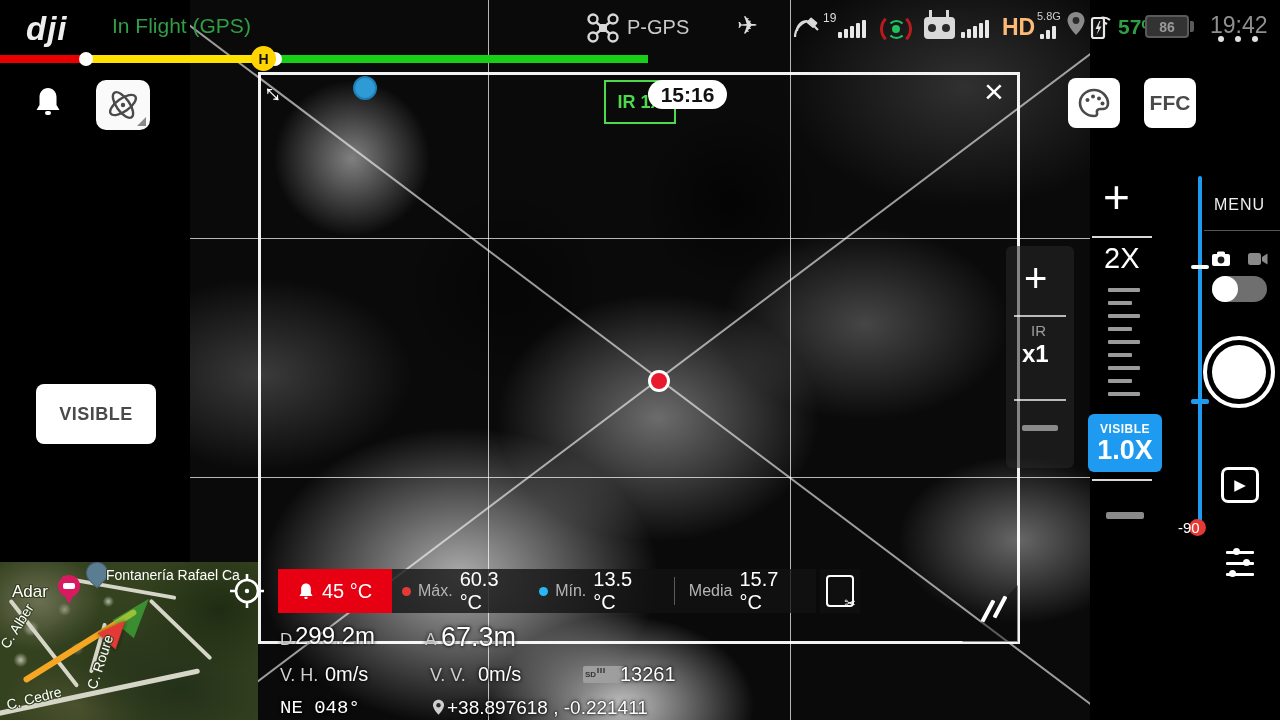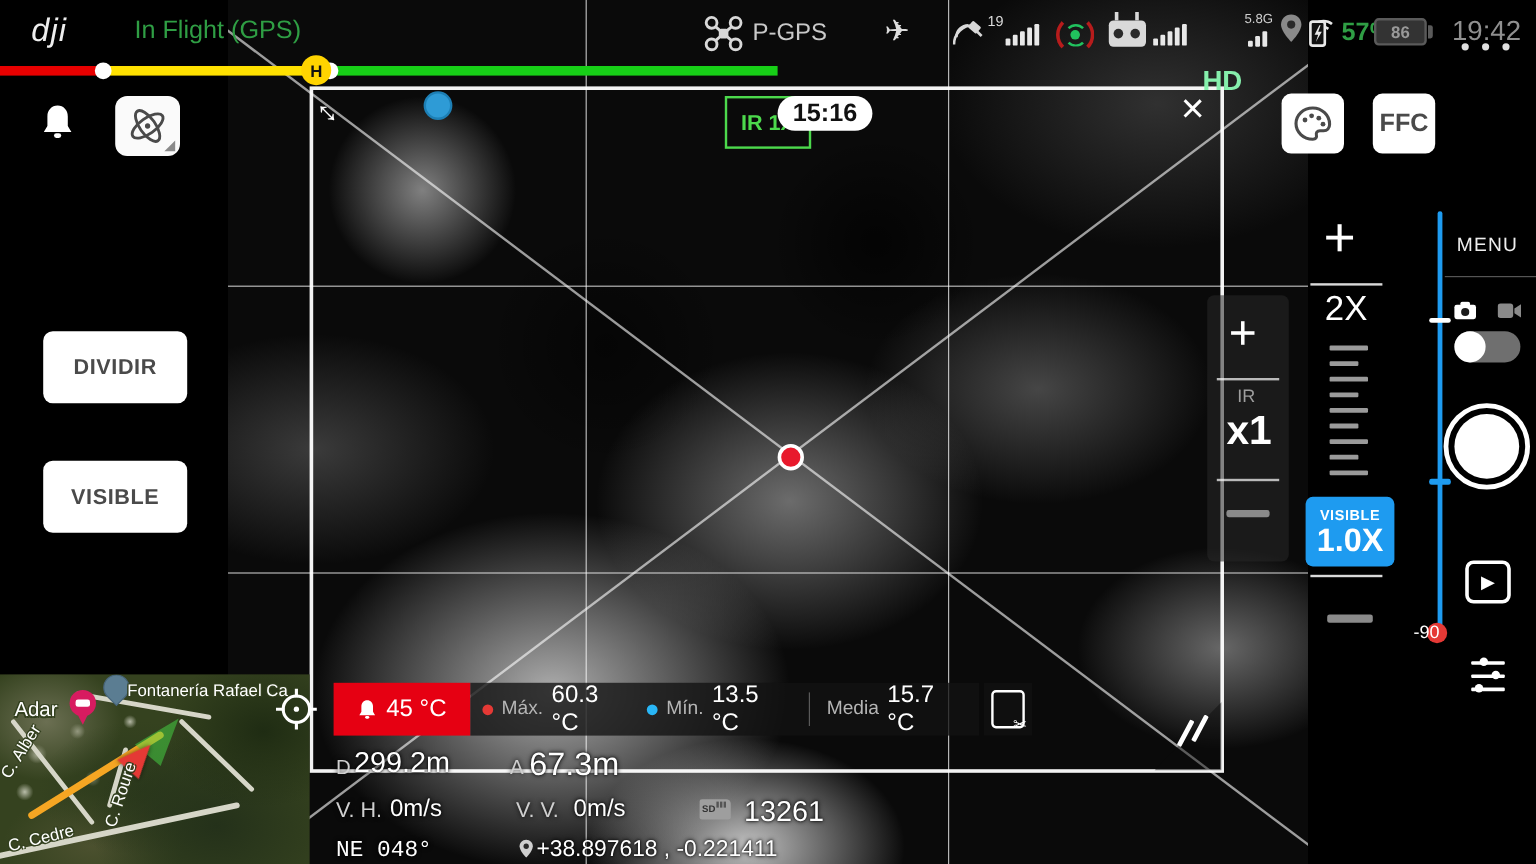--- a/index.html
+++ b/index.html
@@ -32,29 +32,29 @@
   #focus-dot { left:353px; top:76px; width:24px; height:24px; border-radius:50%; background:#2e9bd6; border:2px solid #1d7fb5; }
   #resize-icon { left:262px; top:76px; color:#fff; font-size:27px; transform:rotate(45deg); font-weight:bold; }
   #close-icon { left:984px; top:74px; color:#fff; font-size:34px; font-weight:400; line-height:1; cursor:pointer; }
   #ir-badge { left:604px; top:80px; width:72px; height:44px; border:2px solid var(--ir-green,#4cd94c);
     color:var(--ir-green,#4cd94c); font-size:18px; font-weight:bold; display:flex; align-items:center; justify-content:center; }
   #corner-handle { left:962px; top:585px; width:56px; height:57px; overflow:hidden; }
   #corner-handle .tri { position:absolute; right:0; bottom:0; width:0; height:0; border-bottom:57px solid rgba(10,10,10,.45); border-left:56px solid transparent; }
   #corner-handle .bar { position:absolute; width:4px; height:24px; background:#fff; transform:rotate(28deg); border-radius:1px; }
 
   
-  #dji-logo { left:26px; top:10px; color:#eee; font-size:27px; font-weight:normal; font-style:italic; letter-spacing:1px; }
+  #dji-logo { left:26px; top:10px; color:#eee; font-size:33px; font-weight:bold; font-style:italic; letter-spacing:1px; }
   #status-text { left:112px; top:14px; font-size:21px; color:var(--status-green,#2f9e44); }
   .topgray { color:#c9c9c9; }
   #pgps-label { left:627px; top:16px; font-size:20px; }
   #plane-icon { left:737px; top:11px; font-size:25px; color:#ddd; }
   #sat-count { left:823px; top:11px; font-size:12px; color:#ddd; }
   .bars { display:flex; align-items:flex-end; gap:2px; }
   .bars i { display:block; width:4px; background:#e8e8e8; border-radius:1px; }
-  #hd-label { left:1002px; top:14px; font-size:23px; color:#86efac; font-weight:bold;margin-top:40px; }
+  #hd-label { left:1002px; top:14px; font-size:23px; color:#fdba74; font-weight:bold; }
   #hd-band { left:1037px; top:10px; font-size:11px; color:#cfcfcf; }
   #rc-percent { left:1118px; top:15px; font-size:21px; font-weight:bold; color:var(--status-green,#2f9e44); }
   #battery-pill { left:1145px; top:15px; width:44px; height:23px; border:2px solid #5a5a5a; border-radius:4px;
     background:#333; display:flex; align-items:center; justify-content:center; }
   #battery-pill span { color:#999; font-size:14px; font-weight:bold; }
   #battery-nub { left:1190px; top:21px; width:4px; height:11px; background:#5a5a5a; border-radius:0 2px 2px 0; }
   #clock { left:1210px; top:12px; font-size:23px; color:#8f8f8f; }
   .clock-dot { position:absolute; width:6px; height:6px; border-radius:50%; background:#e0e0e0; top:36px; }
 
   
@@ -101,21 +101,21 @@
   #visible-zoom-btn { left:1088px; top:414px; width:74px; height:58px; background:var(--accent-blue,#1e9bf0);
     border-radius:6px; display:flex; flex-direction:column; align-items:center; justify-content:center; cursor:pointer; }
   #visible-zoom-btn .sm { color:#fff; font-size:12px; font-weight:bold; letter-spacing:.5px; }
   #visible-zoom-btn .lg { color:#fff; font-size:27px; font-weight:bold; line-height:1.05; }
   .gray-dash { position:absolute; background:#8a8a8a; border-radius:2px; }
 
   
   #ir-rail { left:1006px; top:246px; width:68px; height:222px; background:rgba(40,40,40,.55); border-radius:6px; }
   #ir-plus { left:1024px; top:258px; color:#fff; font-size:40px; font-weight:300; line-height:1; cursor:pointer; }
   #ir-label { left:1031px; top:322px; color:#9e9e9e; font-size:15px; }
-  #ir-zoom { left:1022px; top:340px; color:#fff; font-size:34px; font-weight:bold; }
+  #ir-zoom { left:1022px; top:340px; color:#fff; font-size:24px; font-weight:bold; }
 
   
   #pitch-line { left:1198px; top:176px; width:4px; height:352px; background:var(--accent-blue,#1e9bf0); border-radius:2px; }
   #pitch-tick-white { left:1191px; top:265px; width:18px; height:4px; background:#fff; border-radius:2px; }
   #pitch-tick-blue { left:1191px; top:399px; width:18px; height:5px; background:var(--accent-blue,#1e9bf0); border-radius:2px; }
   #pitch-dot { left:1189px; top:519px; width:17px; height:17px; border-radius:50%; background:#e53935; }
   #pitch-min { left:1160px; top:519px; color:#fff; font-size:15px;margin-left:18px; }
 
   
   #menu-label { left:1214px; top:196px; color:#eee; font-size:16px; letter-spacing:1px; cursor:pointer; }
@@ -151,24 +151,24 @@
   .tele { color:#fff; text-shadow:0 0 4px rgba(0,0,0,.95), 0 0 2px rgba(0,0,0,.95); }
   .tele-lbl { color:#cfcfcf; text-shadow:0 0 4px rgba(0,0,0,.95); }
   #d-lbl { left:280px; top:630px; font-size:17px; }
   #d-val { left:295px; top:622px; font-size:24px; }
   #a-lbl { left:425px; top:630px; font-size:17px; }
   #a-val { left:441px; top:622px; font-size:27px; }
   #vh-lbl { left:280px; top:665px; font-size:18px; }
   #vh-val { left:325px; top:663px; font-size:20px; }
   #vv-lbl { left:430px; top:665px; font-size:18px; }
   #vv-val { left:478px; top:663px; font-size:20px; }
-  #sd-icon { left:583px; top:666px; width:26px; height:17px; background:#9e9e9e; border-radius:2px 4px 2px 2px; }
+  #sd-icon { left:583px; top:666px; width:43px; height:17px; background:#9e9e9e; border-radius:2px 4px 2px 2px; }
   #sd-icon b { position:absolute; left:2px; top:4px; font-size:8px; color:#333; }
   #sd-icon .st { position:absolute; top:2px; width:2px; height:5px; background:#555; }
-  #sd-val { left:620px; top:663px; font-size:24px; }
+  #sd-val { left:620px; top:663px; font-size:20px; }
   #heading-val { left:280px; top:697px; font-size:19px;font-family:Liberation Mono, monospace; }
   #coords-val { left:447px; top:697px; font-size:19px; }
 
   
   #map { left:0; top:562px; width:258px; height:158px; overflow:hidden; cursor:pointer;
     background-color:#35421f;
     background-image:
       radial-gradient(ellipse 120px 90px at 85% 30%, #1f2c13, transparent 70%),
       radial-gradient(ellipse 150px 110px at 70% 80%, #24311a, transparent 70%),
       radial-gradient(ellipse 120px 80px at 45% 60%, #2c3a1c, transparent 70%),
@@ -332,21 +332,20 @@
   <div id="gimbal-btn" class="abs">
     <svg style="position:absolute; left:9px; top:7px;" width="36" height="36" viewBox="0 0 36 36">
       <g stroke="#4a4a4a" stroke-width="2.4" fill="none">
         <ellipse cx="18" cy="18" rx="15" ry="6.5" transform="rotate(-35 18 18)"></ellipse>
         <ellipse cx="18" cy="18" rx="15" ry="6.5" transform="rotate(55 18 18)"></ellipse>
         <circle cx="18" cy="18" r="2.2" fill="#4a4a4a" stroke="none"></circle>
       </g>
     </svg>
     <div class="corner"></div>
   </div>
-  <div id="split-btn" class="panel-btn abs">DIVIDIR</div>
   <div id="visible-btn" class="panel-btn abs">VISIBLE</div>
 
   <div id="palette-btn" class="panel-btn abs">
     <svg width="32" height="30" viewBox="0 0 32 30">
       <path d="M16 2 C8 2 2 8 2 15 C2 22 8 28 16 28 C18.5 28 19.5 26.5 19 24.8 C18.4 22.8 19.6 21 22 21 H25 C28 21 30 18.7 30 15.5 C30 8 23.5 2 16 2 Z" fill="none" stroke="#4a4a4a" stroke-width="2.6"></path>
       <circle cx="9.5" cy="12" r="2" fill="#4a4a4a"></circle>
         <circle cx="15" cy="8.5" r="2" fill="#4a4a4a"></circle>
       <circle cx="21" cy="10.5" r="2" fill="#4a4a4a"></circle>
         <circle cx="24.5" cy="15.5" r="2" fill="#4a4a4a"></circle>
     </svg>

